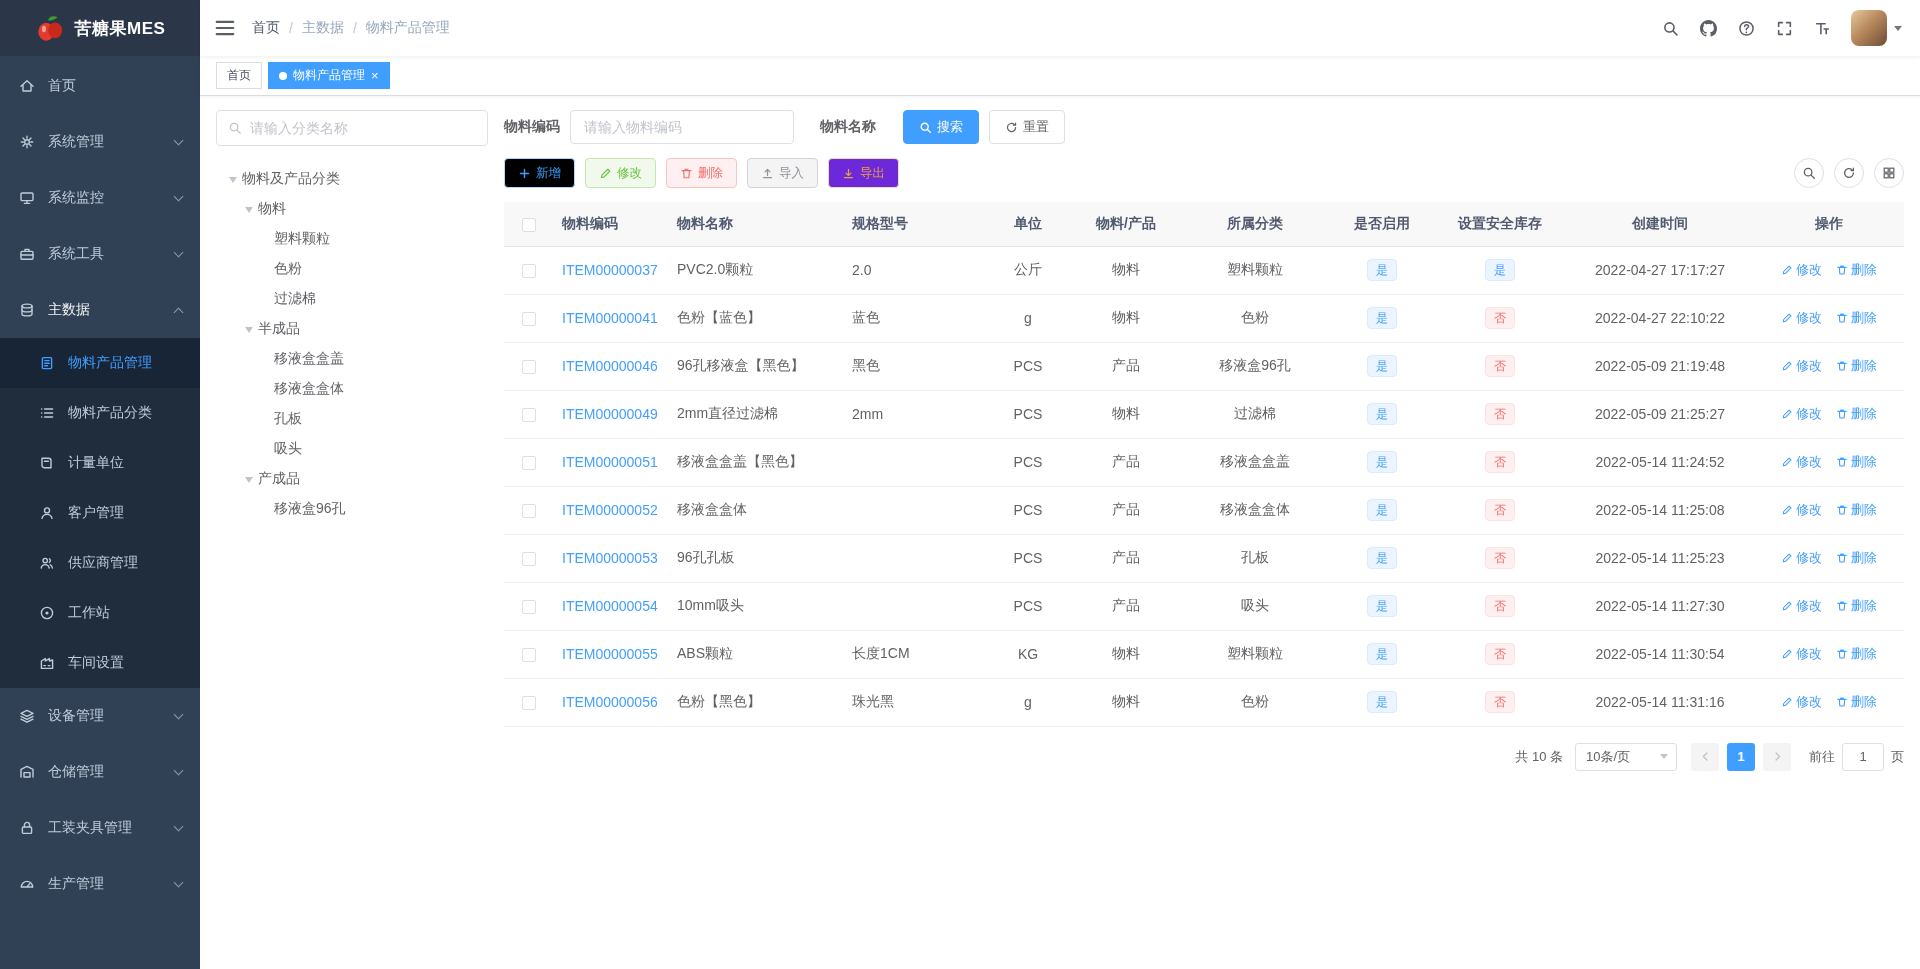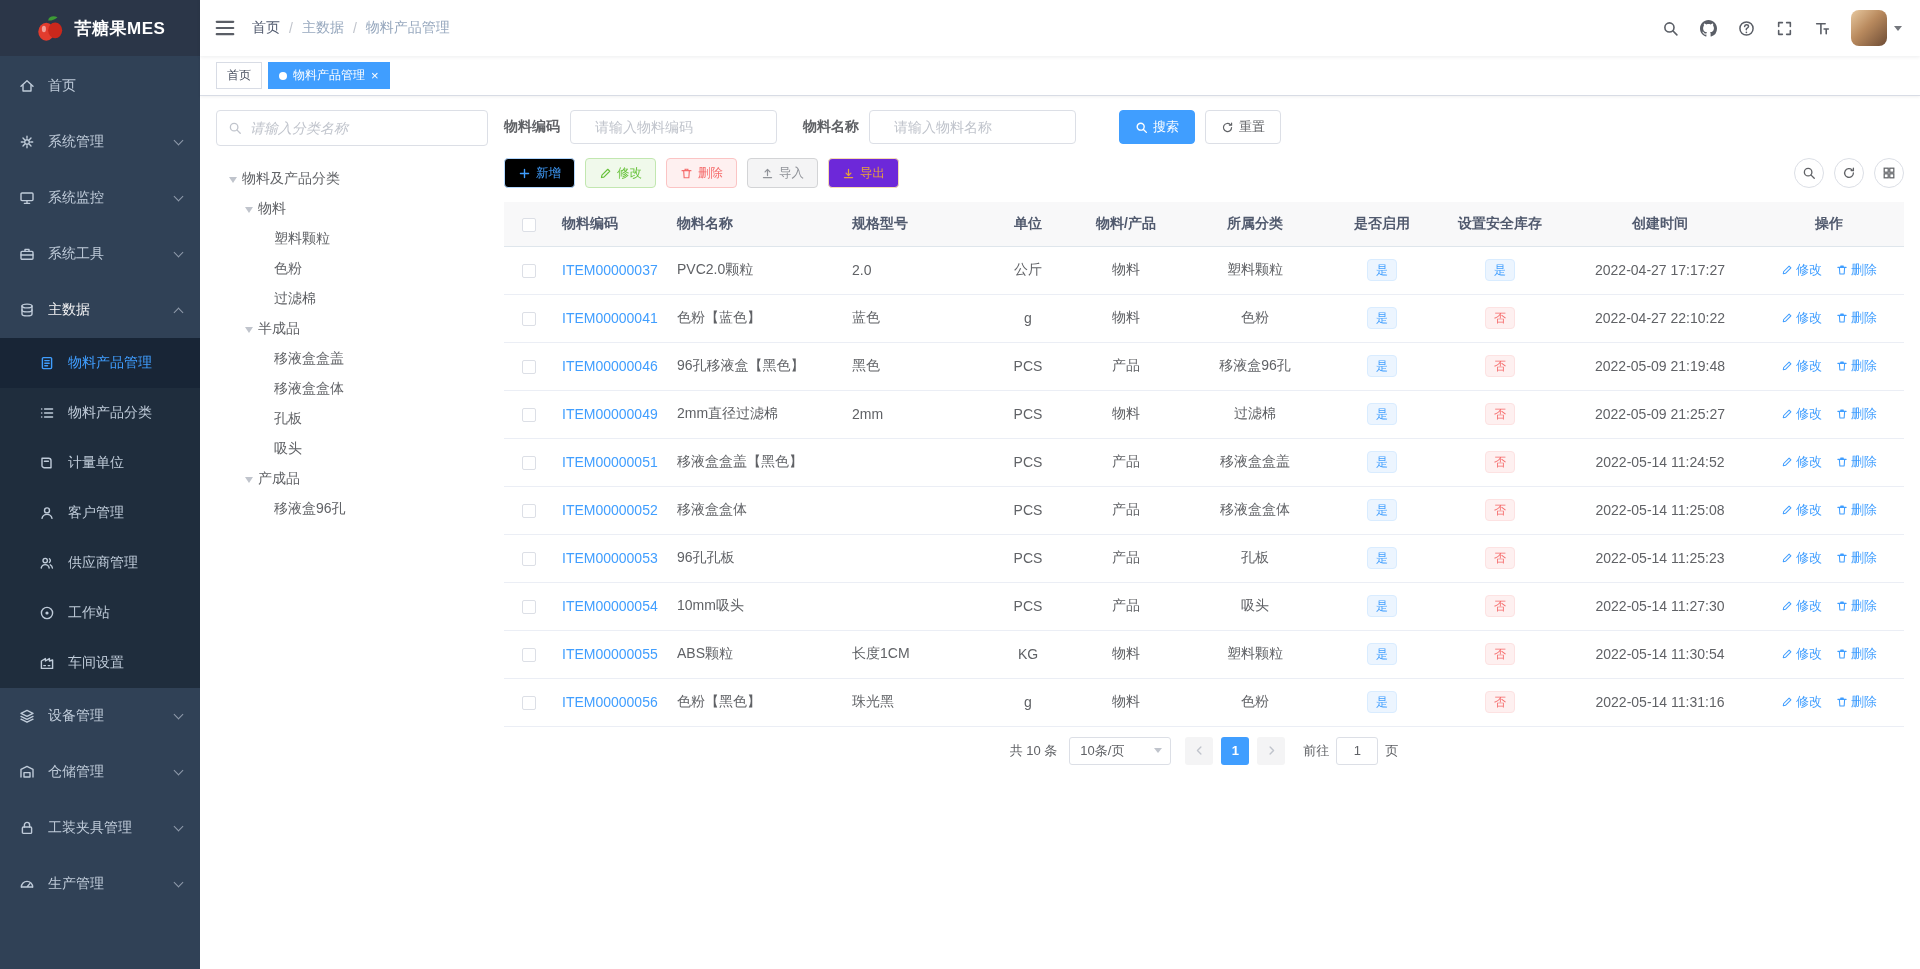--- a/index.html
+++ b/index.html
@@ -51,33 +51,33 @@
   .tag-dot { width:8px; height:8px; border-radius:50%; background:#fff; }
   .tag-close { font-size:13px; line-height:1; }
 
   
   .content { flex:1; display:flex; gap:16px; padding:14px 16px; background:#fff; min-height:0; }
 
   
   .tree-panel { width:272px; flex-shrink:0; }
   .tree-search { height:36px; width:100%; border:1px solid #dcdfe6; border-radius:4px; display:flex; align-items:center; padding:0 11px; gap:8px; color:#c0c4cc; }
   .tree-search svg { width:14px; height:14px; flex-shrink:0; }
-  .tree-search input { border:none; outline:none; flex:1; font-size:14px; color:#606266; font-family:inherit;font-style:italic; }
+  .tree-search input { border:none; outline:none; flex:1; font-size:14px; color:#606266; font-family:inherit; }
   .tree-search input::placeholder { color:#c0c4cc; }
   .tree { margin-top:18px; }
   .tree-node { height:30px; display:flex; align-items:center; cursor:pointer; color:#606266; font-size:14px; border-radius:2px; }
   .tree-caret { width:18px; display:flex; align-items:center; justify-content:center; flex-shrink:0; }
   .tree-caret::before { content:''; width:0; height:0; border:4.5px solid transparent; border-top:6px solid #c0c4cc; margin-top:5px; }
   .tree-caret.leaf::before { display:none; }
 
   
   .table-panel { flex:1; min-width:0; display:flex; flex-direction:column; }
   .filter-row { display:flex; align-items:center; margin-bottom:14px; }
   .filter-label { font-weight:700; color:#606266; margin-right:10px; white-space:nowrap; }
-  .filter-input { width:207px; height:34px; border:1px solid #dcdfe6; border-radius:4px; padding:0 24px; font-size:14px;
+  .filter-input { width:224px; height:34px; border:1px solid #dcdfe6; border-radius:4px; padding:0 13px; font-size:14px;
     color:#606266; margin-right:26px; outline:none; font-family:inherit; }
   .filter-input::placeholder { color:#c0c4cc; }
   .btn { height:34px; border-radius:4px; padding:0 15px; font-size:13px; display:inline-flex; align-items:center; gap:5px;
     cursor:pointer; border:1px solid transparent; white-space:nowrap; font-family:inherit; }
   .btn svg { width:13px; height:13px; }
   .btn-primary { background:#409eff; color:#fff; border-color:#409eff; margin-right:10px;margin-left:17px; }
   .btn-default { background:#fff; color:#606266; border-color:#dcdfe6; }
   .btn-sm { height:30px; padding:0 13px; font-size:12.5px; margin-right:10px; }
   .btn-plain-primary { color:#409eff; background:#000000; border-color:#b3d8ff; }
   .btn-plain-success { color:#67c23a; background:#f0f9eb; border-color:#c2e7b0; }
@@ -98,21 +98,21 @@
   .al-left { text-align:left; } .al-center { text-align:center; }
   .checkbox { width:14px; height:14px; border:1px solid #dcdfe6; border-radius:2px; background:#fff; display:inline-block; cursor:pointer; vertical-align:middle; }
   .code-link { color:#409eff; cursor:pointer; text-decoration:none; }
   .badge { display:inline-block; min-width:28px; padding:3px 8px; font-size:12px; border-radius:4px; line-height:1.2; }
   .badge-yes { color:#409eff; background:#ecf5ff; border:1px solid #d9ecff; }
   .badge-no  { color:#f56c6c; background:#fef0f0; border:1px solid #fde2e2; }
   .op-link { color:#409eff; font-size:13px; cursor:pointer; display:inline-flex; align-items:center; gap:3px; margin:0 7px; text-decoration:none; }
   .op-link svg { width:12px; height:12px; }
 
   
-  .pagination { display:flex; align-items:center; justify-content:center; gap:8px; margin-top:10px; font-size:13px; color:#606266; }
+  .pagination { display:flex; align-items:center; justify-content:flex-end; gap:8px; margin-top:16px; font-size:13px; color:#606266; }
   .page-total { margin-right:4px; }
   .page-size { width:102px; height:28px; border:1px solid #dcdfe6; border-radius:3px; display:flex; align-items:center;
     justify-content:space-between; padding:0 8px 0 10px; color:#606266; font-size:13px; cursor:pointer; background:#fff; margin-right:6px; }
   .page-size .caret-down { border-top-color:#c0c4cc; margin-top:3px; }
   .page-btn { width:28px; height:28px; background:#f4f4f5; border-radius:3px; display:flex; align-items:center; justify-content:center;
     color:#c0c4cc; cursor:pointer; border:none; }
   .page-btn svg { width:11px; height:11px; }
   .page-num { width:28px; height:28px; background:#409eff; color:#fff; border-radius:3px; display:flex; align-items:center;
     justify-content:center; font-weight:700; cursor:pointer; }
   .goto { display:flex; align-items:center; gap:7px; margin-left:10px; }
@@ -421,21 +421,20 @@
             </div>
           </div>
       </div>
 
       <div class="table-panel">
 
         <div class="filter-row">
           <span class="filter-label">物料编码</span>
           <input class="filter-input" type="text" placeholder="请输入物料编码" style="">
           <span class="filter-label">物料名称</span>
-          <input class="filter-input" type="text" placeholder="请输入物料名称" style="">
           <button class="btn btn-primary">
             <svg viewBox="0 0 16 16" fill="none" stroke="currentColor" stroke-width="1.7" stroke-linecap="round">
                 <circle cx="7" cy="7" r="4.3"></circle>
                 <path d="M10.4 10.4 14 14"></path>
               </svg>
             <span>搜索</span>
           </button>
           <button class="btn btn-default">
             <svg viewBox="0 0 16 16" fill="none" stroke="currentColor" stroke-width="1.5" stroke-linecap="round">
                 <path d="M13 8a5 5 0 1 1-1.5-3.55"></path>

